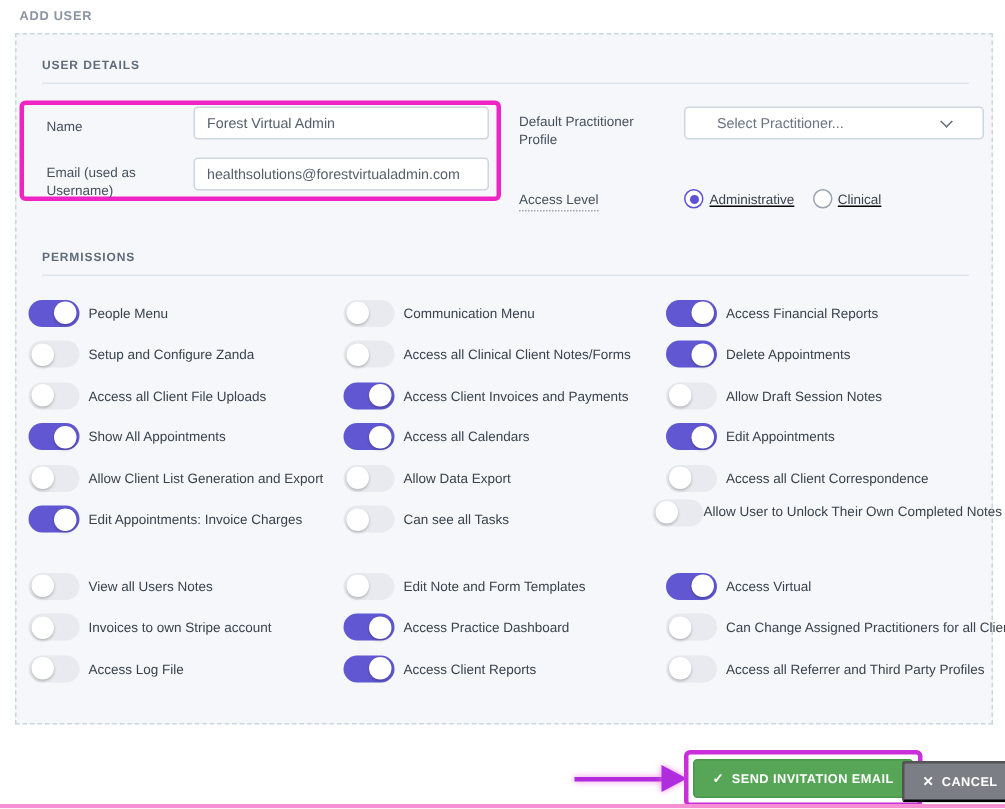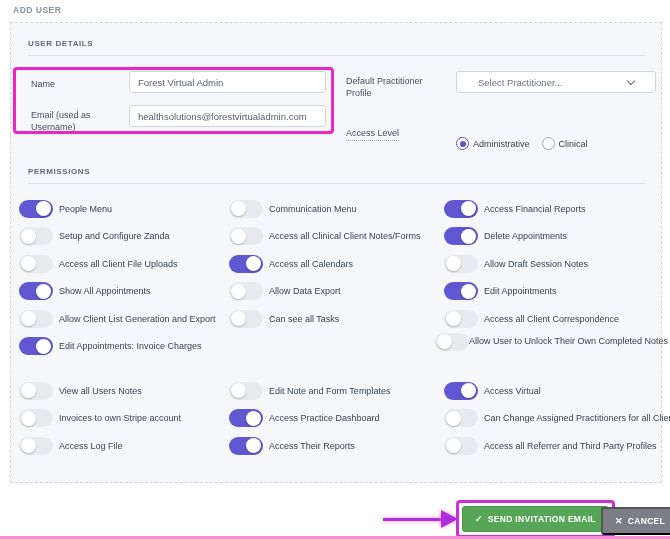--- a/index.html
+++ b/index.html
@@ -35,21 +35,21 @@
   .select-box { position:absolute; left:445px; top:48px; width:200px; height:22px; background:#fff;
     border:1px solid #ced6de; border-radius:3px; display:flex; align-items:center;
     padding:0 21px; font-size:9.5px; color:#6a7480; cursor:pointer; }
   .select-box .sel-text { flex:1; }
   .chev { width:6px; height:6px; border-right:1.5px solid #5f6a76; border-bottom:1.5px solid #5f6a76;
     transform:rotate(45deg); margin-top:-3px; }
 
   .highlight-box { position:absolute; left:2px; top:44px; width:321px; height:67px;
     border:3px solid #ee24c4; border-radius:4px; pointer-events:none; }
 
-  .radio-group { position:absolute; left:445px; top:114px; display:flex; align-items:flex-start; gap:12px; }
+  .radio-group { position:absolute; left:445px; top:103px; display:flex; align-items:flex-start; gap:12px;text-decoration:underline; }
   .radio-opt { display:flex; align-items:center; gap:4px; cursor:pointer; }
   .radio-circ { width:13px; height:13px; border-radius:50%; background:#fff; border:1px solid #9aa4b0;
     display:flex; align-items:center; justify-content:center; }
   .radio-circ.sel { border:1.5px solid #5b52d5; }
   .radio-dot { width:6px; height:6px; border-radius:50%; background:#5b52d5; }
   .radio-lbl { font-size:9px; color:#39424d; }
 
   
   .perm-col { position:absolute; top:172px; width:215px; }
   .col-0 { left:8px; } .col-1 { left:218px; } .col-2 { left:433px; }
@@ -194,20 +194,26 @@
           <div class="perm-row">
             <span class="toggle off">
               <span class="knob"></span>
             </span>
             <span class="perm-label">Access all Clinical Client Notes/Forms</span>
           </div>
           <div class="perm-row">
             <span class="toggle on">
               <span class="knob"></span>
             </span>
+            <span class="perm-label">Access Client Invoices and Payments</span>
+          </div>
+          <div class="perm-row">
+            <span class="toggle on">
+              <span class="knob"></span>
+            </span>
             <span class="perm-label">Access all Calendars</span>
           </div>
           <div class="perm-row">
             <span class="toggle off">
               <span class="knob"></span>
             </span>
             <span class="perm-label">Allow Data Export</span>
           </div>
           <div class="perm-row">
             <span class="toggle off">
@@ -226,21 +232,21 @@
           <div class="perm-row">
             <span class="toggle on">
               <span class="knob"></span>
             </span>
             <span class="perm-label">Access Practice Dashboard</span>
           </div>
           <div class="perm-row">
             <span class="toggle on">
               <span class="knob"></span>
             </span>
-            <span class="perm-label">Access Their Reports</span>
+            <span class="perm-label">Access Client Reports</span>
           </div>
         </div>
     </div>
     <div class="perm-col col-2">
       <div class="perm-top">
           <div class="perm-row">
             <span class="toggle on">
               <span class="knob"></span>
             </span>
             <span class="perm-label">Access Financial Reports</span>

